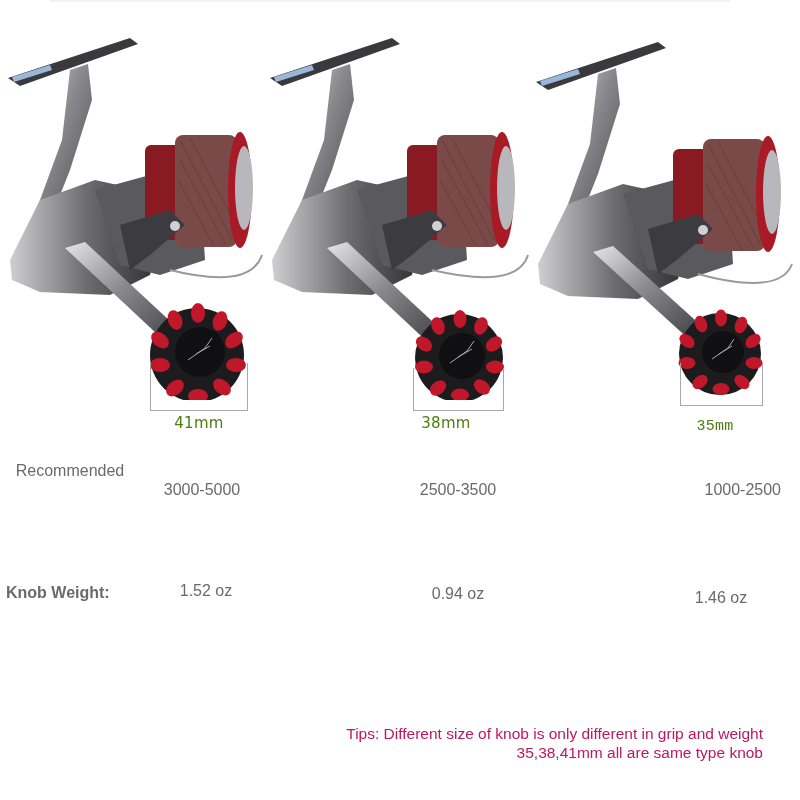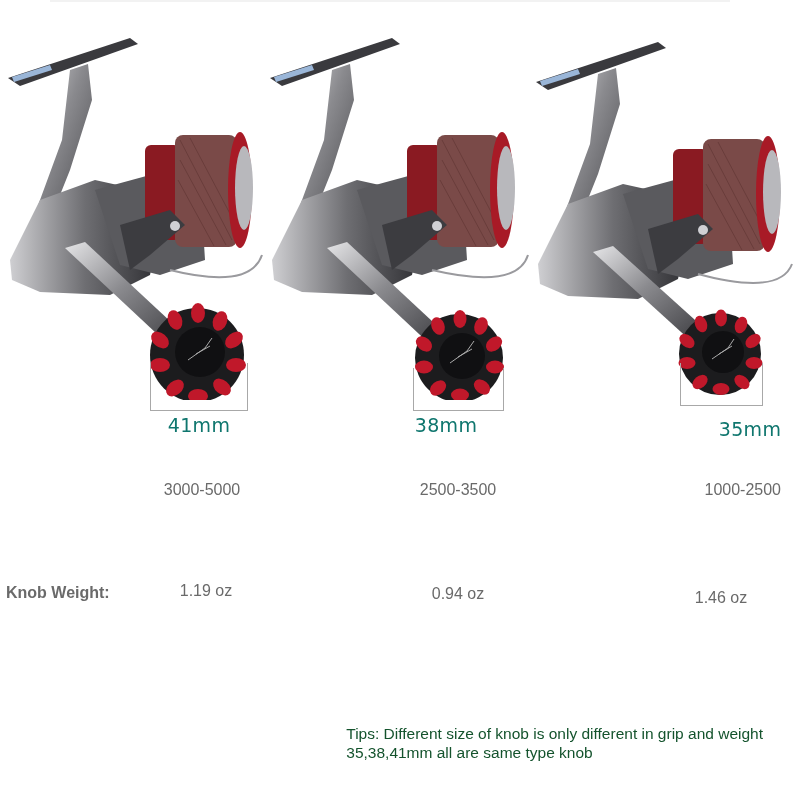--- a/index.html
+++ b/index.html
@@ -1,24 +1,24 @@
 <!DOCTYPE html>
 <html><head>
 <meta charset="utf-8">
 <style>
   html, body { margin:0; padding:0; background:#ffffff; }
   body { width:800px; height:800px; position:relative; overflow:hidden; font-family:"DejaVu Sans", sans-serif; }
   .topline { position:absolute; left:50px; top:0; width:680px; height:2px; background:#f2f2f2; }
   .reel { position:absolute; }
   .reel svg { display:block; }
   .bracket { position:absolute; border:1px solid #a8a8a8; border-top:none; box-sizing:border-box; }
-  .size-label { position:absolute; font-size:19px; color:#0f766e; text-align:center; width:100px; letter-spacing:0.3px; }
+  .size-label { position:absolute; font-size:15px; color:#4d7c0f; text-align:center; width:100px; letter-spacing:0.3px; }
   .row-label { position:absolute; font-size:16px; color:#6a6a6a; text-align:center; line-height:22px; font-family:"Liberation Sans Narrow","Liberation Sans", sans-serif; }
   .val { position:absolute; font-size:16px; color:#6a6a6a; text-align:center; width:120px; font-family:"Liberation Sans", sans-serif; }
-  .tips { position:absolute; right:37px; top:724px; text-align:left; font-size:15.5px; color:#14532d; line-height:19px; font-family:"Liberation Sans", sans-serif; }
+  .tips { position:absolute; right:37px; top:724px; text-align:right; font-size:15.5px; color:#be185d; line-height:19px; font-family:"Liberation Sans", sans-serif; }
 </style>
 </head>
 <body>
 
 <div class="topline"></div>
 
 <div class="reel" style="left:0px; top:30px;">
   <svg width="280" height="370" viewBox="0 0 280 370">
     <defs>
       <linearGradient id="metal1" x1="0" y1="0" x2="1" y2="1">
@@ -152,29 +152,30 @@
       <ellipse cx="191" cy="355" rx="6" ry="8.5" transform="rotate(90 191 355)"></ellipse>
       <ellipse cx="170" cy="348" rx="6" ry="8.5" transform="rotate(50 170 348)"></ellipse>
       <ellipse cx="157" cy="329" rx="6" ry="8.5" transform="rotate(90 157 329)"></ellipse>
       <ellipse cx="157" cy="307" rx="6" ry="8.5" transform="rotate(-50 157 307)"></ellipse>
     </g>
     <circle cx="193" cy="318" r="21" fill="#101012"></circle>
     <path d="M182 325 L198 314 L204 305 M189 320 L202 312" stroke="#aaa" stroke-width="1" fill="none"></path>
   </svg>
 </div>
 <div class="bracket" style="left:680px; top:363px; width:83px; height:43px;"></div>
-<div class="size-label" style="left:700px; top:418px;">35mm</div>
+<div class="size-label" style="left:665px; top:418px;font-family:Liberation Mono, monospace;">35mm</div>
 
 <div class="row-label" style="left:4px; top:460px; width:132px;">
+  <div>Recommended</div>
 </div>
 <div class="val" style="left:142px; top:481px;text-align:center;">3000-5000</div>
 <div class="val" style="left:398px; top:481px;">2500-3500</div>
 <div class="val" style="left:661px; top:481px;text-align:right;">1000-2500</div>
 
 <div class="row-label" style="left:6px; top:582px; width:120px; text-align:left;font-weight:bold;">Knob Weight:</div>
-<div class="val" style="left:146px; top:582px;">1.19 oz</div>
+<div class="val" style="left:146px; top:582px;">1.52 oz</div>
 <div class="val" style="left:398px; top:585px;text-align:center;">0.94 oz</div>
 <div class="val" style="left:661px; top:589px;">1.46 oz</div>
 
 <div class="tips">
   <div>Tips: Different size of knob is only different in grip and weight</div>
   <div>35,38,41mm all are same type knob</div>
 </div>
 
 </body></html>

